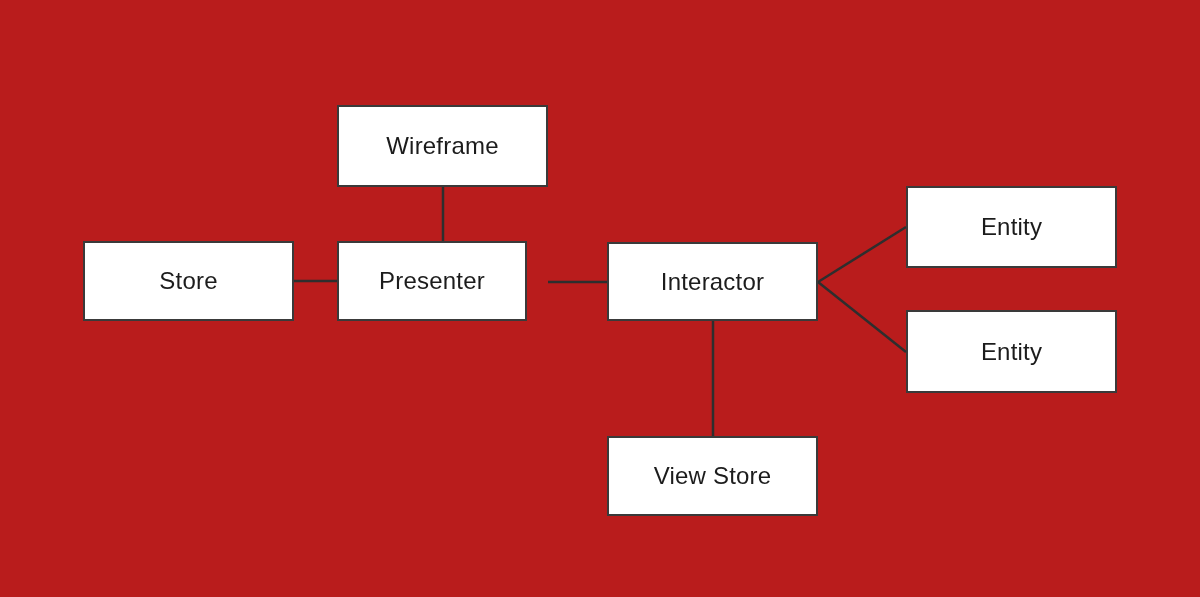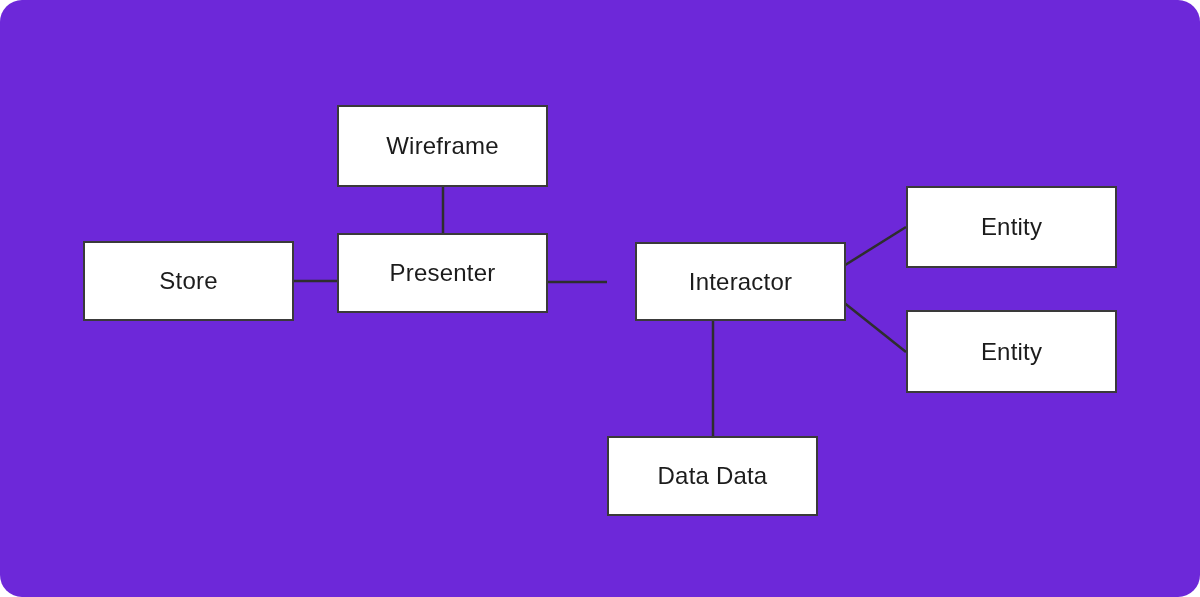--- a/index.html
+++ b/index.html
@@ -4,24 +4,23 @@
 <style>
   html, body {
     margin: 0;
     padding: 0;
     background: #ffffff;
   }
   .canvas {
     position: relative;
     width: 1200px;
     height: 597px;
-    background: #6d28d9;
+    background: #b91c1c;
     font-family: "Liberation Sans", sans-serif;
     overflow: hidden;
-    border-radius: 22px;
   }
   .edges-layer {
     position: absolute;
     left: 0;
     top: 0;
     width: 1200px;
     height: 597px;
     pointer-events: none;
   }
   .node {
@@ -34,22 +33,22 @@
     justify-content: center;
     color: #1c1c1c;
     font-size: 24px;
     letter-spacing: 0.2px;
   }
   .node span {
     white-space: nowrap;
   }
   #node-wireframe   { left: 337px; top: 105px; width: 211px; height: 82px; }
   #node-view        { left:  83px; top: 241px; width: 211px; height: 80px; }
-  #node-presenter   { left: 337px; top: 233px; width: 211px; height: 80px; }
-  #node-interactor  { left: 607px; top: 242px; width: 211px; height: 79px; margin-left: 28px; }
+  #node-presenter   { left: 337px; top: 241px; width: 190px; height: 80px; }
+  #node-interactor  { left: 607px; top: 242px; width: 211px; height: 79px; }
   #node-entity-top    { left: 906px; top: 186px; width: 211px; height: 82px; }
   #node-entity-bottom { left: 906px; top: 310px; width: 211px; height: 83px; }
   #node-data-store  { left: 607px; top: 436px; width: 211px; height: 80px; }
 </style>
 </head>
 <body>
 
 <div class="canvas">
 
   <svg class="edges-layer" viewBox="0 0 1200 597" xmlns="http://www.w3.org/2000/svg">
@@ -81,16 +80,16 @@
 
   <div class="node" id="node-entity-top">
     <span>Entity</span>
   </div>
 
   <div class="node" id="node-entity-bottom">
     <span>Entity</span>
   </div>
 
   <div class="node" id="node-data-store">
-    <span>Data Data</span>
+    <span>View Store</span>
   </div>
 
 </div>
 
 </body></html>

